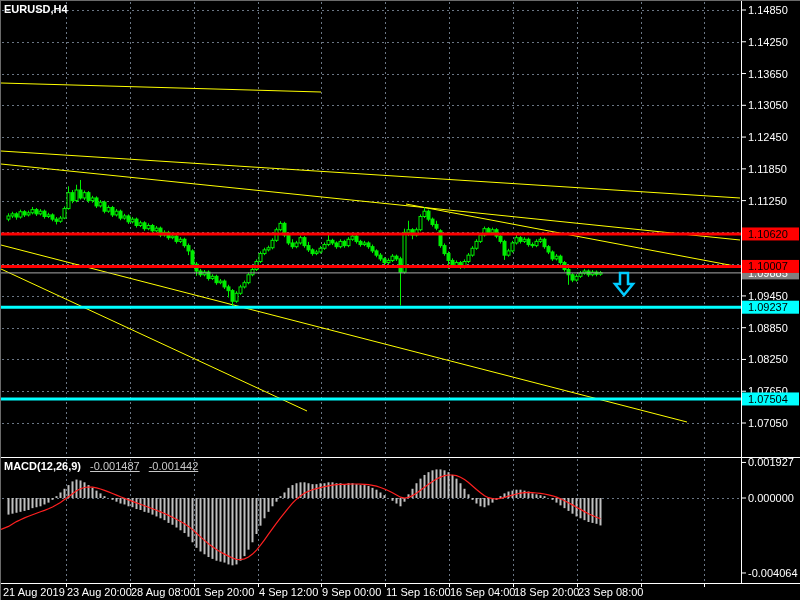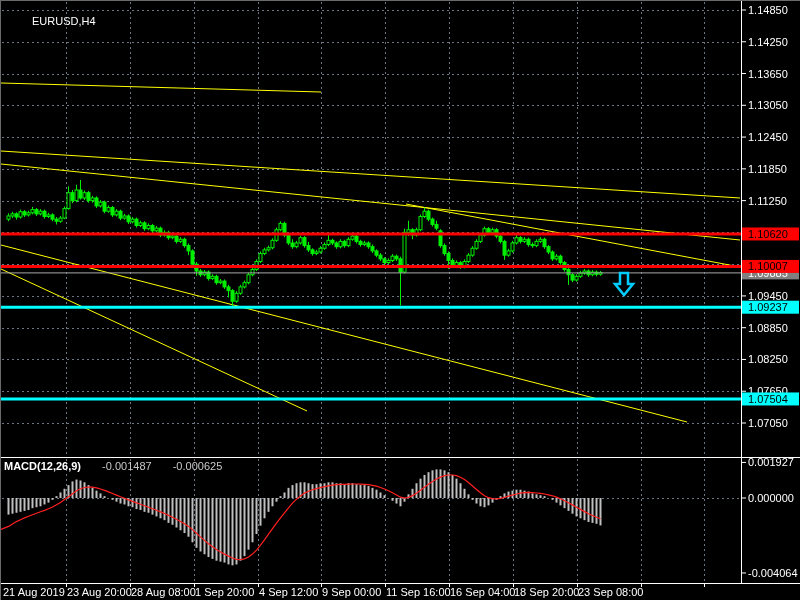--- a/index.html
+++ b/index.html
@@ -1,34 +1,34 @@
 <!DOCTYPE html>
 <html><head>
 <meta charset="utf-8">
 <style>
   html,body{margin:0;padding:0;background:#222;}
   .chart-window{position:relative;width:800px;height:600px;background:#000;overflow:hidden;
     box-sizing:border-box;border-top:1px solid #6a6a6a;border-left:1px solid #6a6a6a;
     font-family:"Liberation Sans",sans-serif;}
   .chart-window svg{position:absolute;left:0;top:0;}
-  .sym-label{position:absolute;left:3px;top:14px;color:#fff;font-size:11px;font-weight:normal;z-index:5;margin-left:28px;}
+  .sym-label{position:absolute;left:3px;top:2px;color:#fff;font-size:11px;font-weight:bold;z-index:5;}
   .macd-label{position:absolute;left:3px;top:459px;font-size:11px;z-index:5;white-space:nowrap;}
   .macd-label .nm{color:#ffffff;font-weight:bold;}
-  .macd-label .v{color:#c8c8c8;margin-left:18px;}
+  .macd-label .v{color:#c8c8c8;margin-left:6px;text-decoration:underline;}
   svg text{font-family:"Liberation Sans",sans-serif;font-size:11px;}
 </style>
 </head>
 <body>
 
 <div class="chart-window">
   <div class="sym-label">EURUSD,H4</div>
   <div class="macd-label">
     <span class="nm">MACD(12,26,9)</span>
     <span class="v">-0.001487</span>
-    <span class="v">-0.000625</span>
+    <span class="v">-0.001442</span>
   </div>
   <svg id="cv" width="800" height="600" viewBox="0 0 800 600">
     <g id="gGrid">
         <line x1="65.5" y1="1" x2="65.5" y2="456" stroke="#6a7684" stroke-dasharray="2 3"></line>
         <line x1="65.5" y1="458" x2="65.5" y2="581" stroke="#6a7684" stroke-dasharray="2 3"></line>
         <line x1="129.5" y1="1" x2="129.5" y2="456" stroke="#6a7684" stroke-dasharray="2 3"></line>
         <line x1="129.5" y1="458" x2="129.5" y2="581" stroke="#6a7684" stroke-dasharray="2 3"></line>
         <line x1="193.5" y1="1" x2="193.5" y2="456" stroke="#6a7684" stroke-dasharray="2 3"></line>
         <line x1="193.5" y1="458" x2="193.5" y2="581" stroke="#6a7684" stroke-dasharray="2 3"></line>
         <line x1="257.5" y1="1" x2="257.5" y2="456" stroke="#6a7684" stroke-dasharray="2 3"></line>

